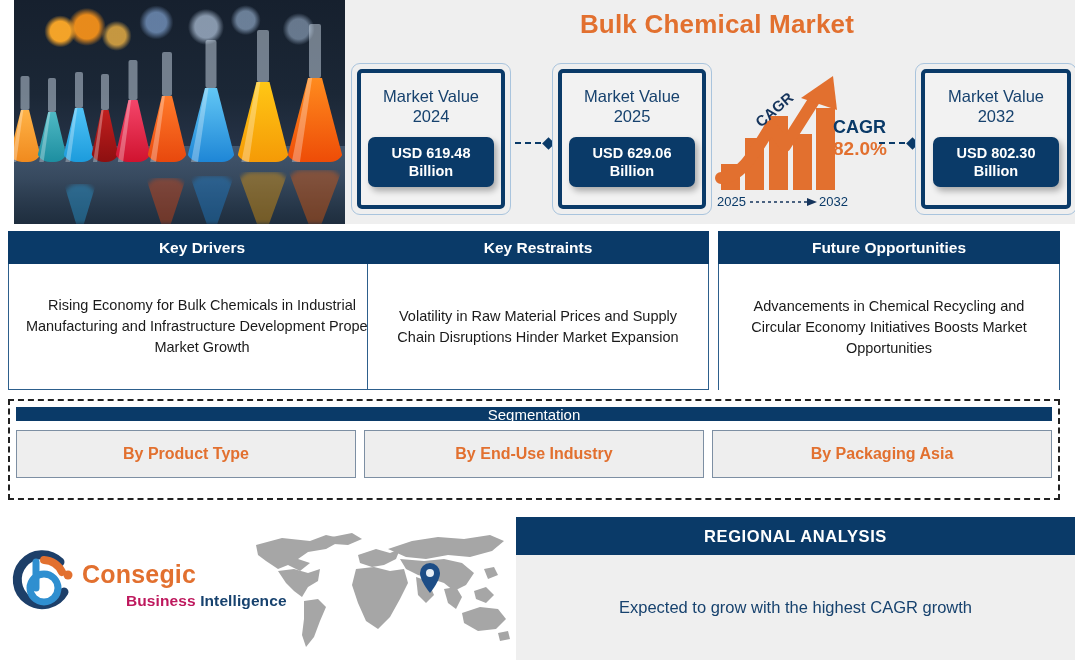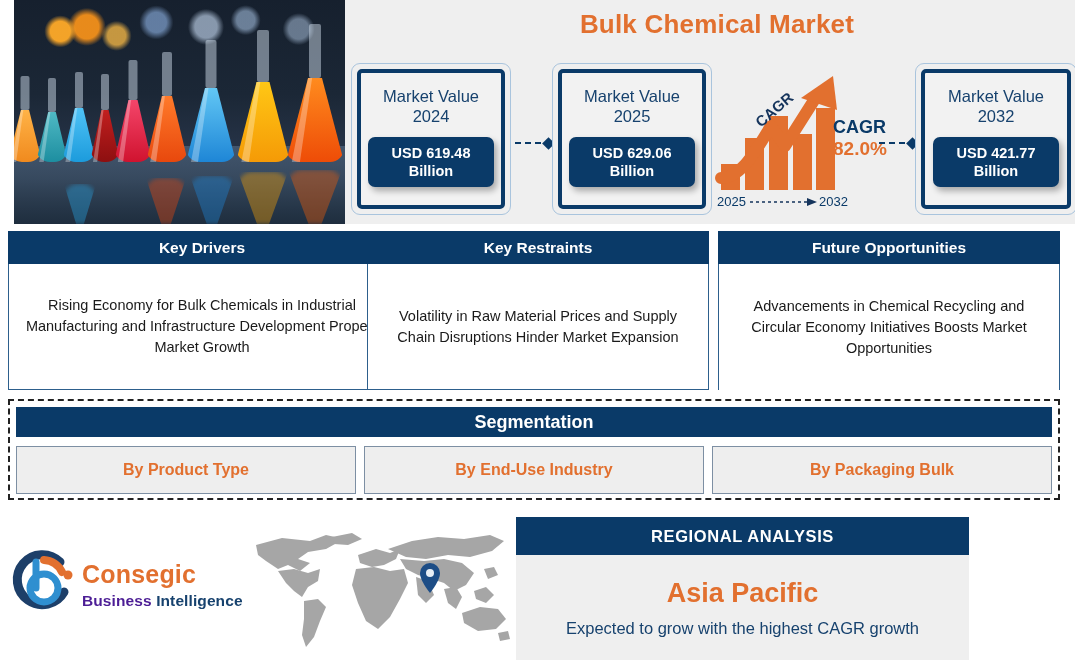--- a/index.html
+++ b/index.html
@@ -108,42 +108,42 @@
   #p2{left:367px;width:342px;}
   #p3{left:718px;width:342px;}
   #p3 .dr-body{border-bottom:none;}
 
   
   .seg{
     position:absolute;left:8px;top:399px;width:1052px;height:101px;
     border:2px dashed #222;box-sizing:border-box;padding:6px;background:#fff;
   }
   .seg-head{
-    height:30px;background:#0a3a68;color:#fff;font-size:18px;font-weight:bold;
+    height:14px;background:#0a3a68;color:#fff;font-size:15px;font-weight:normal;
     display:flex;align-items:center;justify-content:center;
   }
   .seg-items{display:flex;gap:8px;margin-top:9px;}
   .seg-box{
     flex:1 1 0;height:48px;background:#eeeeee;border:1.2px solid #7d8fa3;
     display:flex;align-items:center;justify-content:center;
     color:#e2702f;font-size:16px;font-weight:bold;box-sizing:border-box;
   }
 
   
   .footer{position:absolute;left:0;top:508px;width:1075px;height:152px;background:#fff;}
 
   .logo-wrap{position:absolute;left:10px;top:40px;width:230px;height:76px;}
   .logo-text-a{position:absolute;left:72px;top:12px;font-size:25px;font-weight:bold;color:#e2702f;letter-spacing:.2px;}
   .logo-text-b{position:absolute;left:72px;top:44px;font-size:15.5px;font-weight:bold;letter-spacing:.1px;}
-  .logo-text-b .o{color:#4c1d95;}
+  .logo-text-b .o{color:#be185d;margin-left:44px;}
   .logo-text-b .n{color:#17426e;}
 
   .map-wrap{position:absolute;left:248px;top:17px;width:265px;height:128px;}
 
-  .regional{position:absolute;left:516px;top:9px;width:453px;height:143px;}
+  .regional{position:absolute;left:516px;top:9px;width:559px;height:143px;}
   .reg-head{
     height:38px;background:#0a3a68;color:#fff;font-size:16.5px;font-weight:bold;letter-spacing:.6px;
     display:flex;align-items:center;justify-content:center;
   }
   .reg-body{
     height:105px;background:#efefef;display:flex;flex-direction:column;
     align-items:center;justify-content:center;
   }
   .reg-name{font-size:27px;font-weight:bold;color:#e2702f;margin-bottom:10px;}
   .reg-sub{font-size:16.5px;color:#17426e;}
@@ -265,21 +265,21 @@
       <div class="dashlink" id="link2">
         <div class="dl"></div>
           <div class="dia"></div>
       </div>
 
       <div class="mv-card" id="mv2032">
         <div class="mv-inner">
           <div class="mv-label">Market Value</div>
           <div class="mv-label">2032</div>
           <div class="mv-pill">
-            <div>USD 421.77</div>
+            <div>USD 802.30</div>
             <div>Billion</div>
           </div>
         </div>
       </div>
 
     </div>
   </div>
 
   <div class="dr-row">
 
@@ -298,21 +298,21 @@
       <div class="dr-body">Advancements in Chemical Recycling and Circular Economy Initiatives Boosts Market Opportunities</div>
     </div>
 
   </div>
 
   <div class="seg">
     <div class="seg-head">Segmentation</div>
     <div class="seg-items">
       <div class="seg-box">By Product Type</div>
       <div class="seg-box">By End-Use Industry</div>
-      <div class="seg-box">By Packaging Bulk</div>
+      <div class="seg-box">By Packaging Asia</div>
     </div>
   </div>
 
   <div class="footer">
 
     <div class="logo-wrap">
       <svg width="66" height="66" viewBox="0 0 66 66">
         <path d="M50 14 A25 25 0 1 0 54 44" fill="none" stroke="#1d3f69" stroke-width="9" stroke-linecap="round"></path>
         <path d="M34 12 A21 21 0 0 1 52 24" fill="none" stroke="#e2702f" stroke-width="8" stroke-linecap="round"></path>
         <circle cx="58" cy="27" r="4.5" fill="#e2702f"></circle>
@@ -344,19 +344,18 @@
           <path d="M236 44 L246 42 L250 50 L240 54 Z"></path>
         </g>
         <path d="M182 38 a10 10 0 0 0 -10 10 c0 8 10 20 10 20 s10 -12 10 -20 a10 10 0 0 0 -10 -10 z" fill="#1d4d86"></path>
         <circle cx="182" cy="48" r="4" fill="#e8eef5"></circle>
       </svg>
     </div>
 
     <div class="regional">
       <div class="reg-head">REGIONAL ANALYSIS</div>
       <div class="reg-body">
-        <div class="reg-name">Asia Pacific</div>
         <div class="reg-sub">Expected to grow with the highest CAGR growth</div>
       </div>
     </div>
 
   </div>
 </div>
 
 </body></html>

